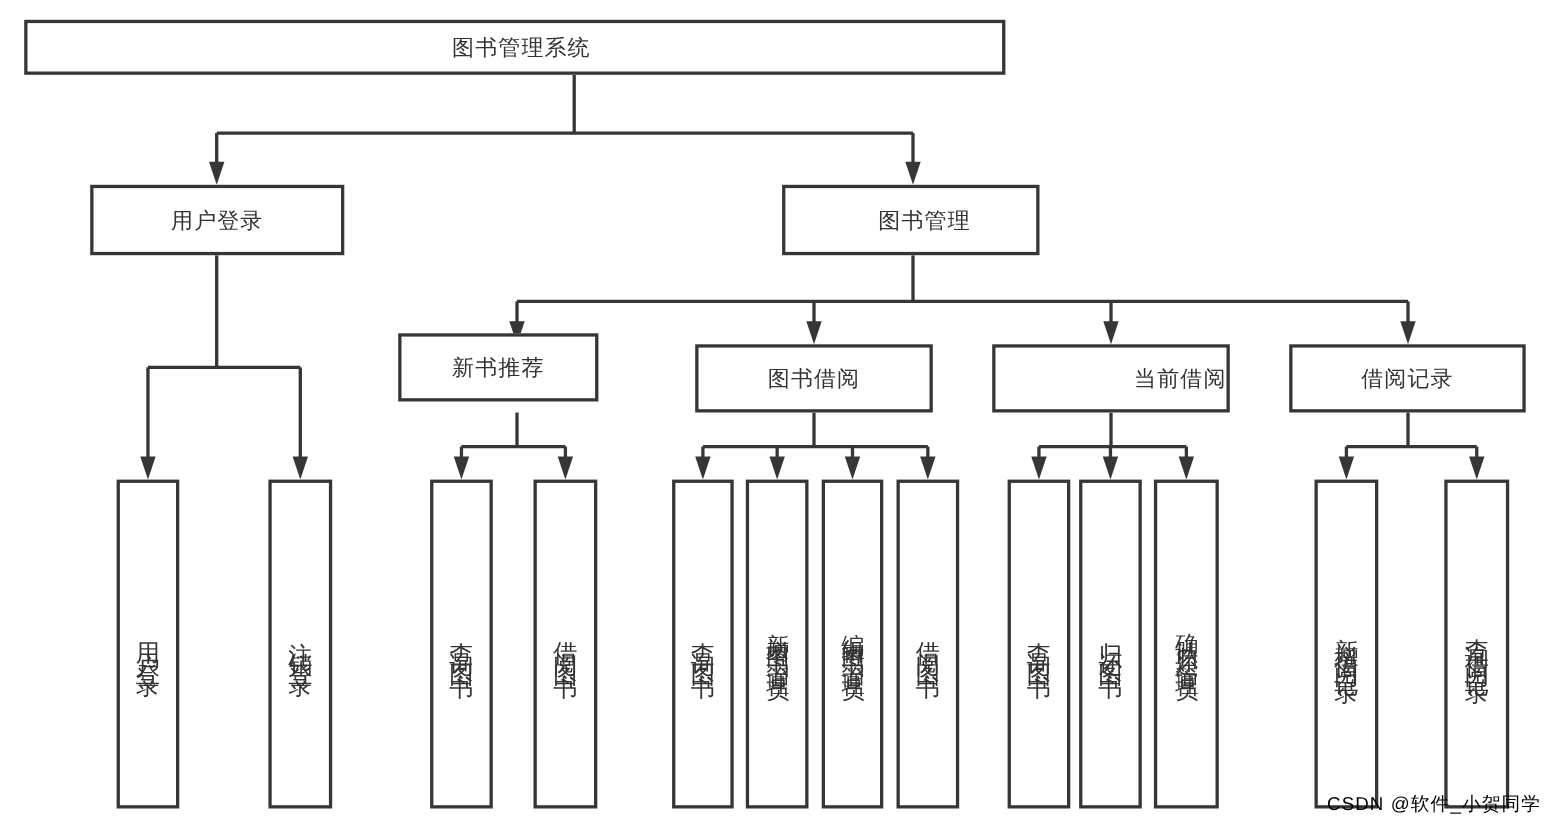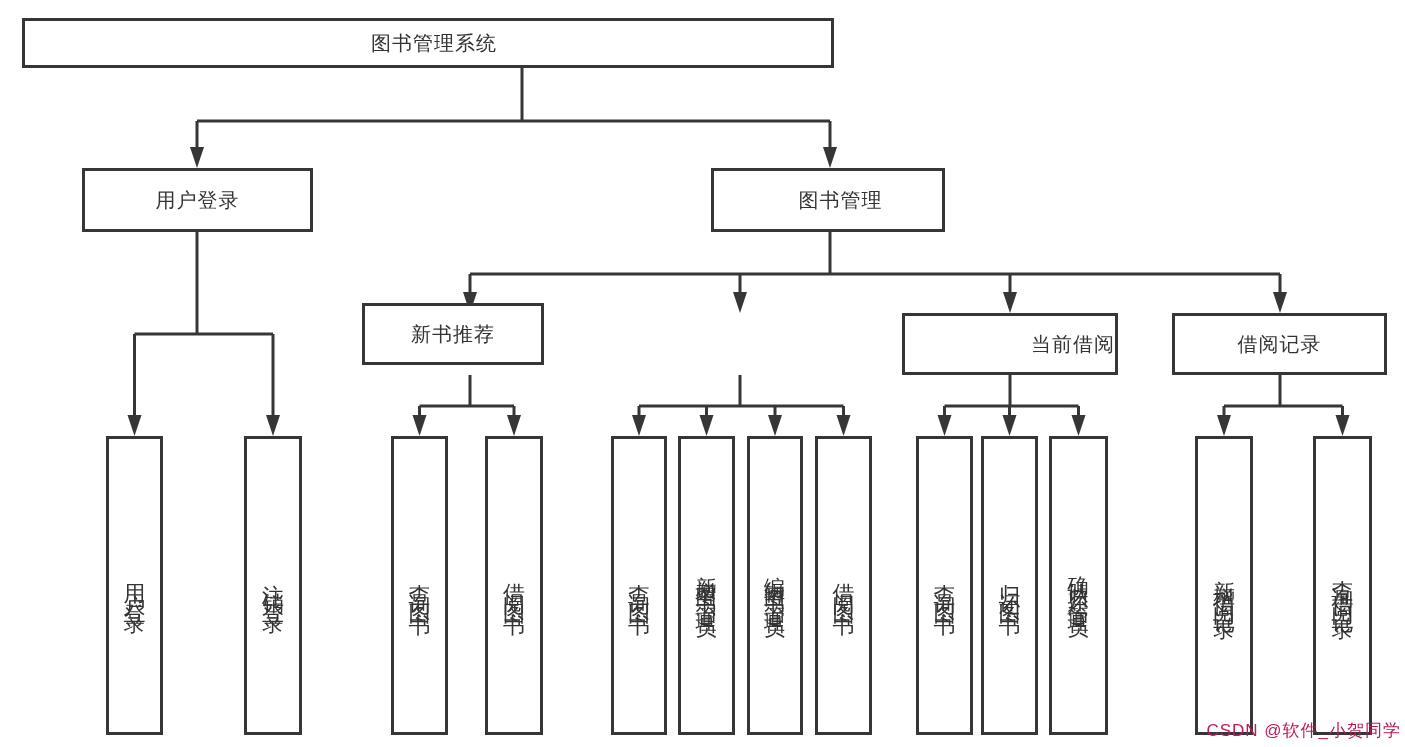--- a/index.html
+++ b/index.html
@@ -38,21 +38,21 @@
     text-orientation: mixed;
     font-size: 22px;
     letter-spacing: 10px;
     line-height: 1;
   }
   .watermark {
     position: absolute;
     right: 4px;
     top: 719px;
     font-size: 17px;
-    color: #be185d;
+    color: #000000;
     letter-spacing: 1px;
     z-index: 2;
     white-space: nowrap;
   }
 </style>
 </head>
 <body>
 
 <div class="stage">
 
@@ -115,33 +115,36 @@
       <polygon points="768,415 782,415 775,436"></polygon>
       <polygon points="836.5,415 850.5,415 843.5,436"></polygon>
       <polygon points="937.5,415 951.5,415 944.5,436"></polygon>
       <polygon points="1002.5,415 1016.5,415 1009.5,436"></polygon>
       <polygon points="1071.5,415 1085.5,415 1078.5,436"></polygon>
       <polygon points="1217,415 1231,415 1224,436"></polygon>
       <polygon points="1335.5,415 1349.5,415 1342.5,436"></polygon>
     </g>
   </svg>
 
-  <div class="box h" style="left:22px; top:18px; width:812px; height:50px;padding-left:12px;">
+  <div class="box h" style="left:22px; top:18px; width:892px; height:50px;padding-left:12px;">
     <span>图书管理系统</span>
   </div>
 
   <div class="box h" style="left:82px; top:168px; width:231px; height:64px;">
     <span>用户登录</span>
   </div>
   <div class="box h" style="left:711px; top:168px; width:234px; height:64px;padding-left:25px;">
     <span>图书管理</span>
   </div>
 
   <div class="box h" style="left:362px; top:303px; width:182px; height:62px;">
     <span>新书推荐</span>
+  </div>
+  <div class="box h" style="left:632px; top:313px; width:216px; height:62px;">
+    <span>图书借阅</span>
   </div>
   <div class="box h" style="left:902px; top:313px; width:216px; height:62px;justify-content:flex-end;">
     <span>当前借阅</span>
   </div>
   <div class="box h" style="left:1172px; top:313px; width:215px; height:62px;">
     <span>借阅记录</span>
   </div>
 
   <div class="box v" style="left:106px; top:436px; width:57px; height:299px;">
     <span>用户登录</span>

